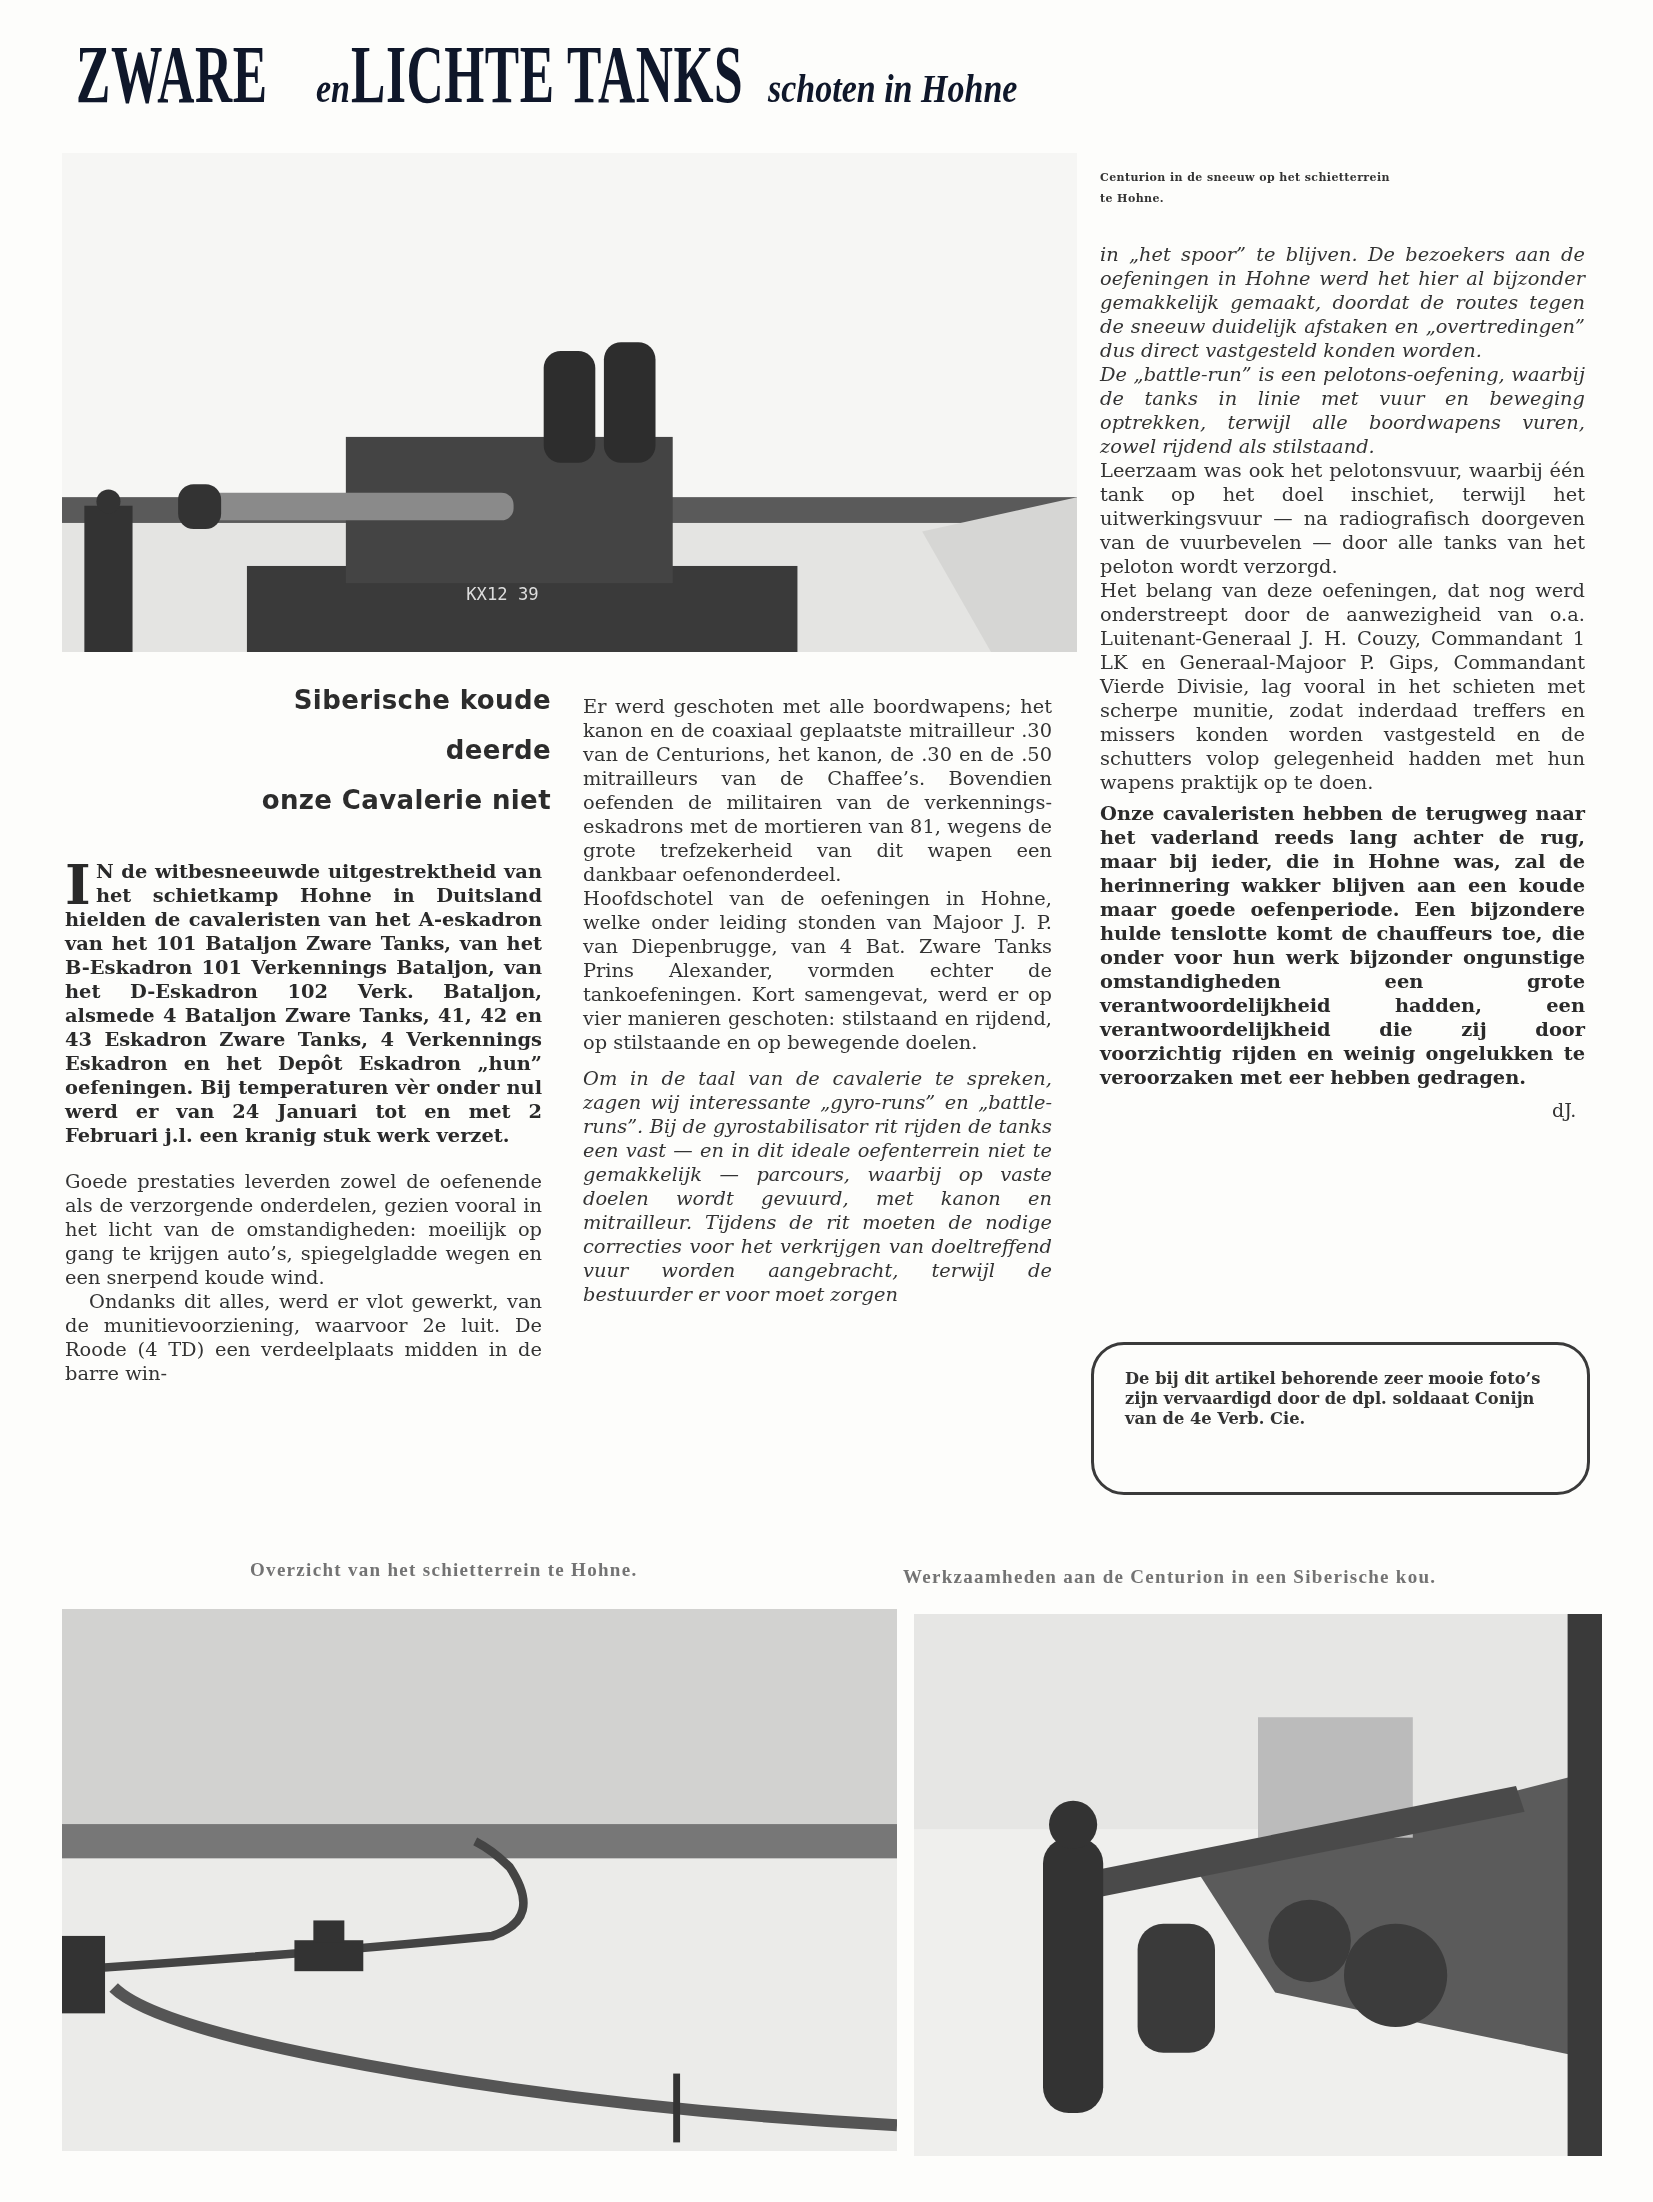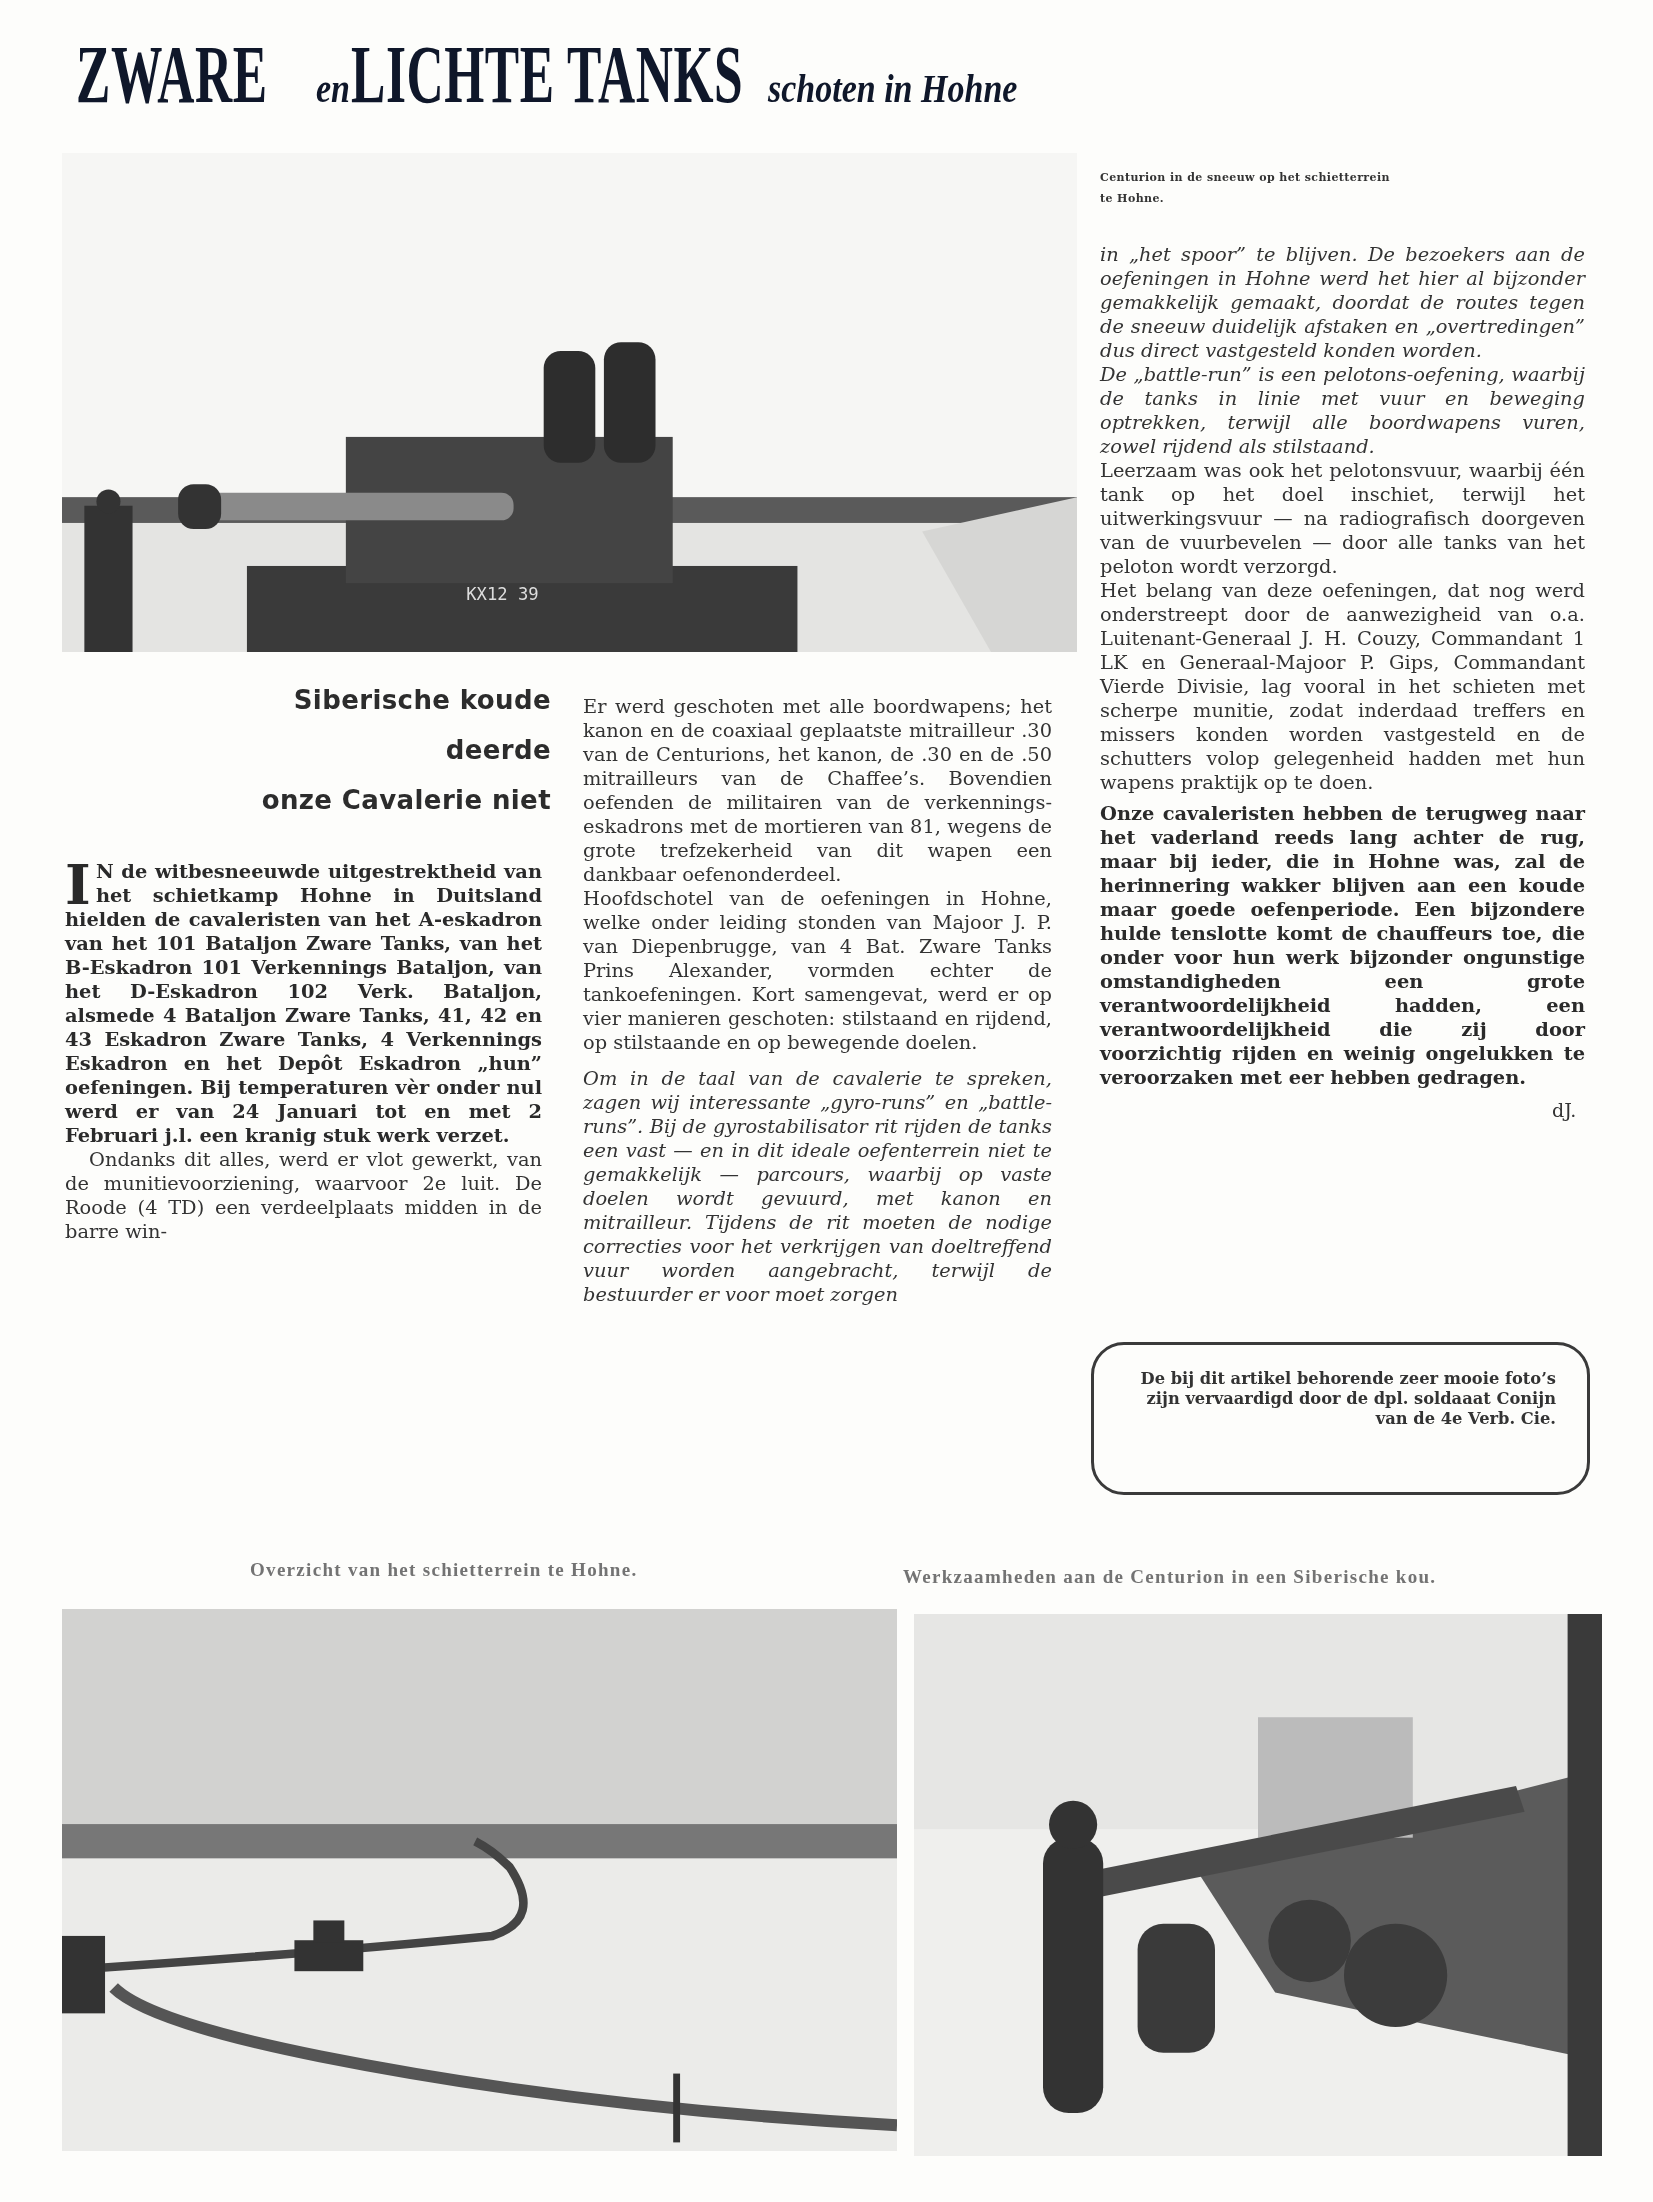--- a/index.html
+++ b/index.html
@@ -52,21 +52,21 @@
     .dropcap {
       float: left; font-size: 55px; line-height: 45px; font-weight: bold; margin: 1.7px 5.2px 0 0;
       font-family: "DejaVu Serif", serif;
     }
     .sig { text-align: right; font-size: 19px; margin-top: 8.6px; padding-right: 8.6px; }
 
     
     .credit-box {
       border: 3.4px solid #3a3a3a; border-radius: 33px; padding: 24px 31px;
       box-sizing: border-box;
-      font-weight: bold; font-size: 16.3px; line-height: 20px; text-align: right; color: #333;
+      font-weight: bold; font-size: 16.3px; line-height: 20px; text-align: left; color: #333;
     }
   </style>
 </head>
 <body>
 
 <div class="abs headline">
   <span class="hl-big">ZWARE</span><span class="hl-small" style="margin-left:-69px;">en</span><span class="hl-big" style="margin-left:-5.2px;">LICHTE TANKS</span><span class="hl-small" style="margin-left:-215px;">schoten in Hohne</span>
 </div>
 
 <div class="abs photo" style="left:62px; top:153px; width:1015px; height:499px;">
@@ -94,20 +94,21 @@
 </div>
 
 <div class="abs subhead" style="left:69px; top:675px; width:482px;text-align:right;">
   <div>Siberische koude</div>
   <div>deerde</div>
   <div>onze Cavalerie niet</div>
 </div>
 
 <div class="abs col" style="left:65px; top:860px; width:477px;">
   <p class="bold"><span class="dropcap">I</span><span>N de witbesneeuwde uitgestrektheid van het schietkamp Hohne in Duitsland hielden de cavaleristen van het A-eskadron van het 101 Bataljon Zware Tanks, van het B-Eskadron 101 Verkennings Bataljon, van het D-Eskadron 102 Verk. Bataljon, alsmede 4 Bataljon Zware Tanks, 41, 42 en 43 Eskadron Zware Tanks, 4 Verkennings Eskadron en het Depôt Eskadron „hun” oefeningen. Bij temperaturen vèr onder nul werd er van 24 Januari tot en met 2 Februari j.l. een kranig stuk werk verzet.</span></p>
+  <p class="gap" style="margin-top:22.4px !important;">Goede prestaties leverden zowel de oefenende als de verzorgende onderdelen, gezien vooral in het licht van de omstandigheden: moeilijk op gang te krijgen auto’s, spiegelgladde wegen en een snerpend koude wind.</p>
   <p class="indent">Ondanks dit alles, werd er vlot gewerkt, van de munitievoorziening, waarvoor 2e luit. De Roode (4 TD) een verdeelplaats midden in de barre win-</p>
 </div>
 
 <div class="abs col" style="left:583px; top:695px; width:469px;">
   <p>Er werd geschoten met alle boordwapens; het kanon en de coaxiaal geplaatste mitrailleur .30 van de Centurions, het kanon, de .30 en de .50 mitrailleurs van de Chaffee’s. Bovendien oefenden de militairen van de verkennings-eskadrons met de mortieren van 81, wegens de grote trefzekerheid van dit wapen een dankbaar oefenonderdeel.</p>
   <p>Hoofdschotel van de oefeningen in Hohne, welke onder leiding stonden van Majoor J. P. van Diepenbrugge, van 4 Bat. Zware Tanks Prins Alexander, vormden echter de tankoefeningen. Kort samengevat, werd er op vier manieren geschoten: stilstaand en rijdend, op stilstaande en op bewegende doelen.</p>
   <p class="italic gap">Om in de taal van de cavalerie te spreken, zagen wij interessante „gyro-runs” en „battle-runs”. Bij de gyrostabilisator rit rijden de tanks een vast — en in dit ideale oefenterrein niet te gemakkelijk — parcours, waarbij op vaste doelen wordt gevuurd, met kanon en mitrailleur. Tijdens de rit moeten de nodige correcties voor het verkrijgen van doeltreffend vuur worden aangebracht, terwijl de bestuurder er voor moet zorgen</p>
 </div>
 
 <div class="abs col" style="left:1100px; top:243px; width:485px;">

